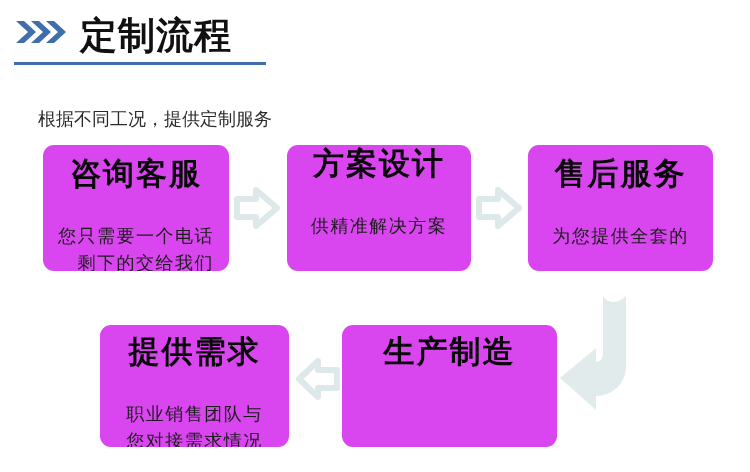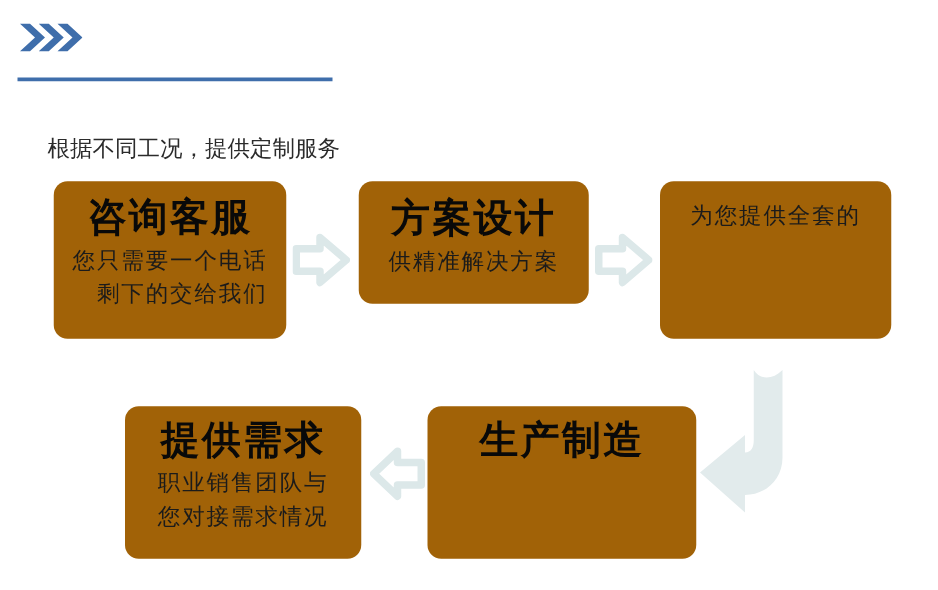--- a/index.html
+++ b/index.html
@@ -59,28 +59,29 @@
     line-height: 24px;
     color: #2b2b2b;
     white-space: nowrap;
     font-family: "Liberation Sans", "DejaVu Sans", sans-serif;
     margin-top: 24px;
   }
 
   
   .card {
     position: absolute;
-    background: #a16207;
+    background: #d946ef;
     border-radius: 11px;
     box-sizing: border-box;
     display: flex;
     flex-direction: column;
     align-items: center;
     justify-content: flex-start;
     overflow: hidden;
+    gap: 28px;
   }
   .card-title {
     font-size: 31px;
     line-height: 36px;
     font-weight: 700;
     color: #090909;
     letter-spacing: 2px;
     white-space: nowrap;
     font-family: "Liberation Sans", "DejaVu Sans", sans-serif;
   }
@@ -92,21 +93,21 @@
     font-size: 18px;
     line-height: 27px;
     color: #1b1b1b;
     letter-spacing: 1.5px;
     white-space: nowrap;
     font-family: "Liberation Serif", "DejaVu Serif", serif;
   }
 
   
   #card-1 { left: 43px;  top: 145px; width: 186px; height: 126px; padding-top: 11px; }
-  #card-2 { left: 287px; top: 145px; width: 184px; height: 98px; padding-top: 12px; }
+  #card-2 { left: 287px; top: 145px; width: 184px; height: 126px; padding-top: 1px; }
   #card-3 { left: 528px; top: 145px; width: 185px; height: 126px; padding-top: 11px; }
   
   #card-4 { left: 100px; top: 325px; width: 189px; height: 122px; padding-top: 9px; }
   #card-5 { left: 342px; top: 325px; width: 215px; height: 122px; padding-top: 9px; }
 
   
   .arrow {
     position: absolute;
   }
   #arrow-1 { left: 234px; top: 186px; }
@@ -120,20 +121,21 @@
 <div class="header">
 
   <div class="header-row">
     <span class="chevrons">
       <svg width="52" height="28" viewBox="0 0 52 28" aria-hidden="true">
         <path d="M2 3 L14 14 L2 25 L10 25 L22 14 L10 3 Z" fill="#3f6eab"></path>
         <path d="M17 3 L29 14 L17 25 L25 25 L37 14 L25 3 Z" fill="#3f6eab"></path>
         <path d="M32 3 L44 14 L32 25 L40 25 L52 14 L40 3 Z" fill="#3f6eab"></path>
       </svg>
     </span>
+    <span class="page-title">定制流程</span>
   </div>
 
   <div class="title-rule"></div>
 
   <div class="subtitle">根据不同工况，提供定制服务</div>
 </div>
 
 <div class="card" id="card-1">
   <div class="card-title">咨询客服</div>
   <div class="card-body">
@@ -143,20 +145,21 @@
 </div>
 
 <div class="card" id="card-2">
   <div class="card-title">方案设计</div>
   <div class="card-body">
     <div class="card-body-line">供精准解决方案</div>
   </div>
 </div>
 
 <div class="card" id="card-3">
+  <div class="card-title">售后服务</div>
   <div class="card-body">
     <div class="card-body-line">为您提供全套的</div>
   </div>
 </div>
 
 <div class="card" id="card-4">
   <div class="card-title">提供需求</div>
   <div class="card-body">
     <div class="card-body-line">职业销售团队与</div>
     <div class="card-body-line">您对接需求情况</div>

